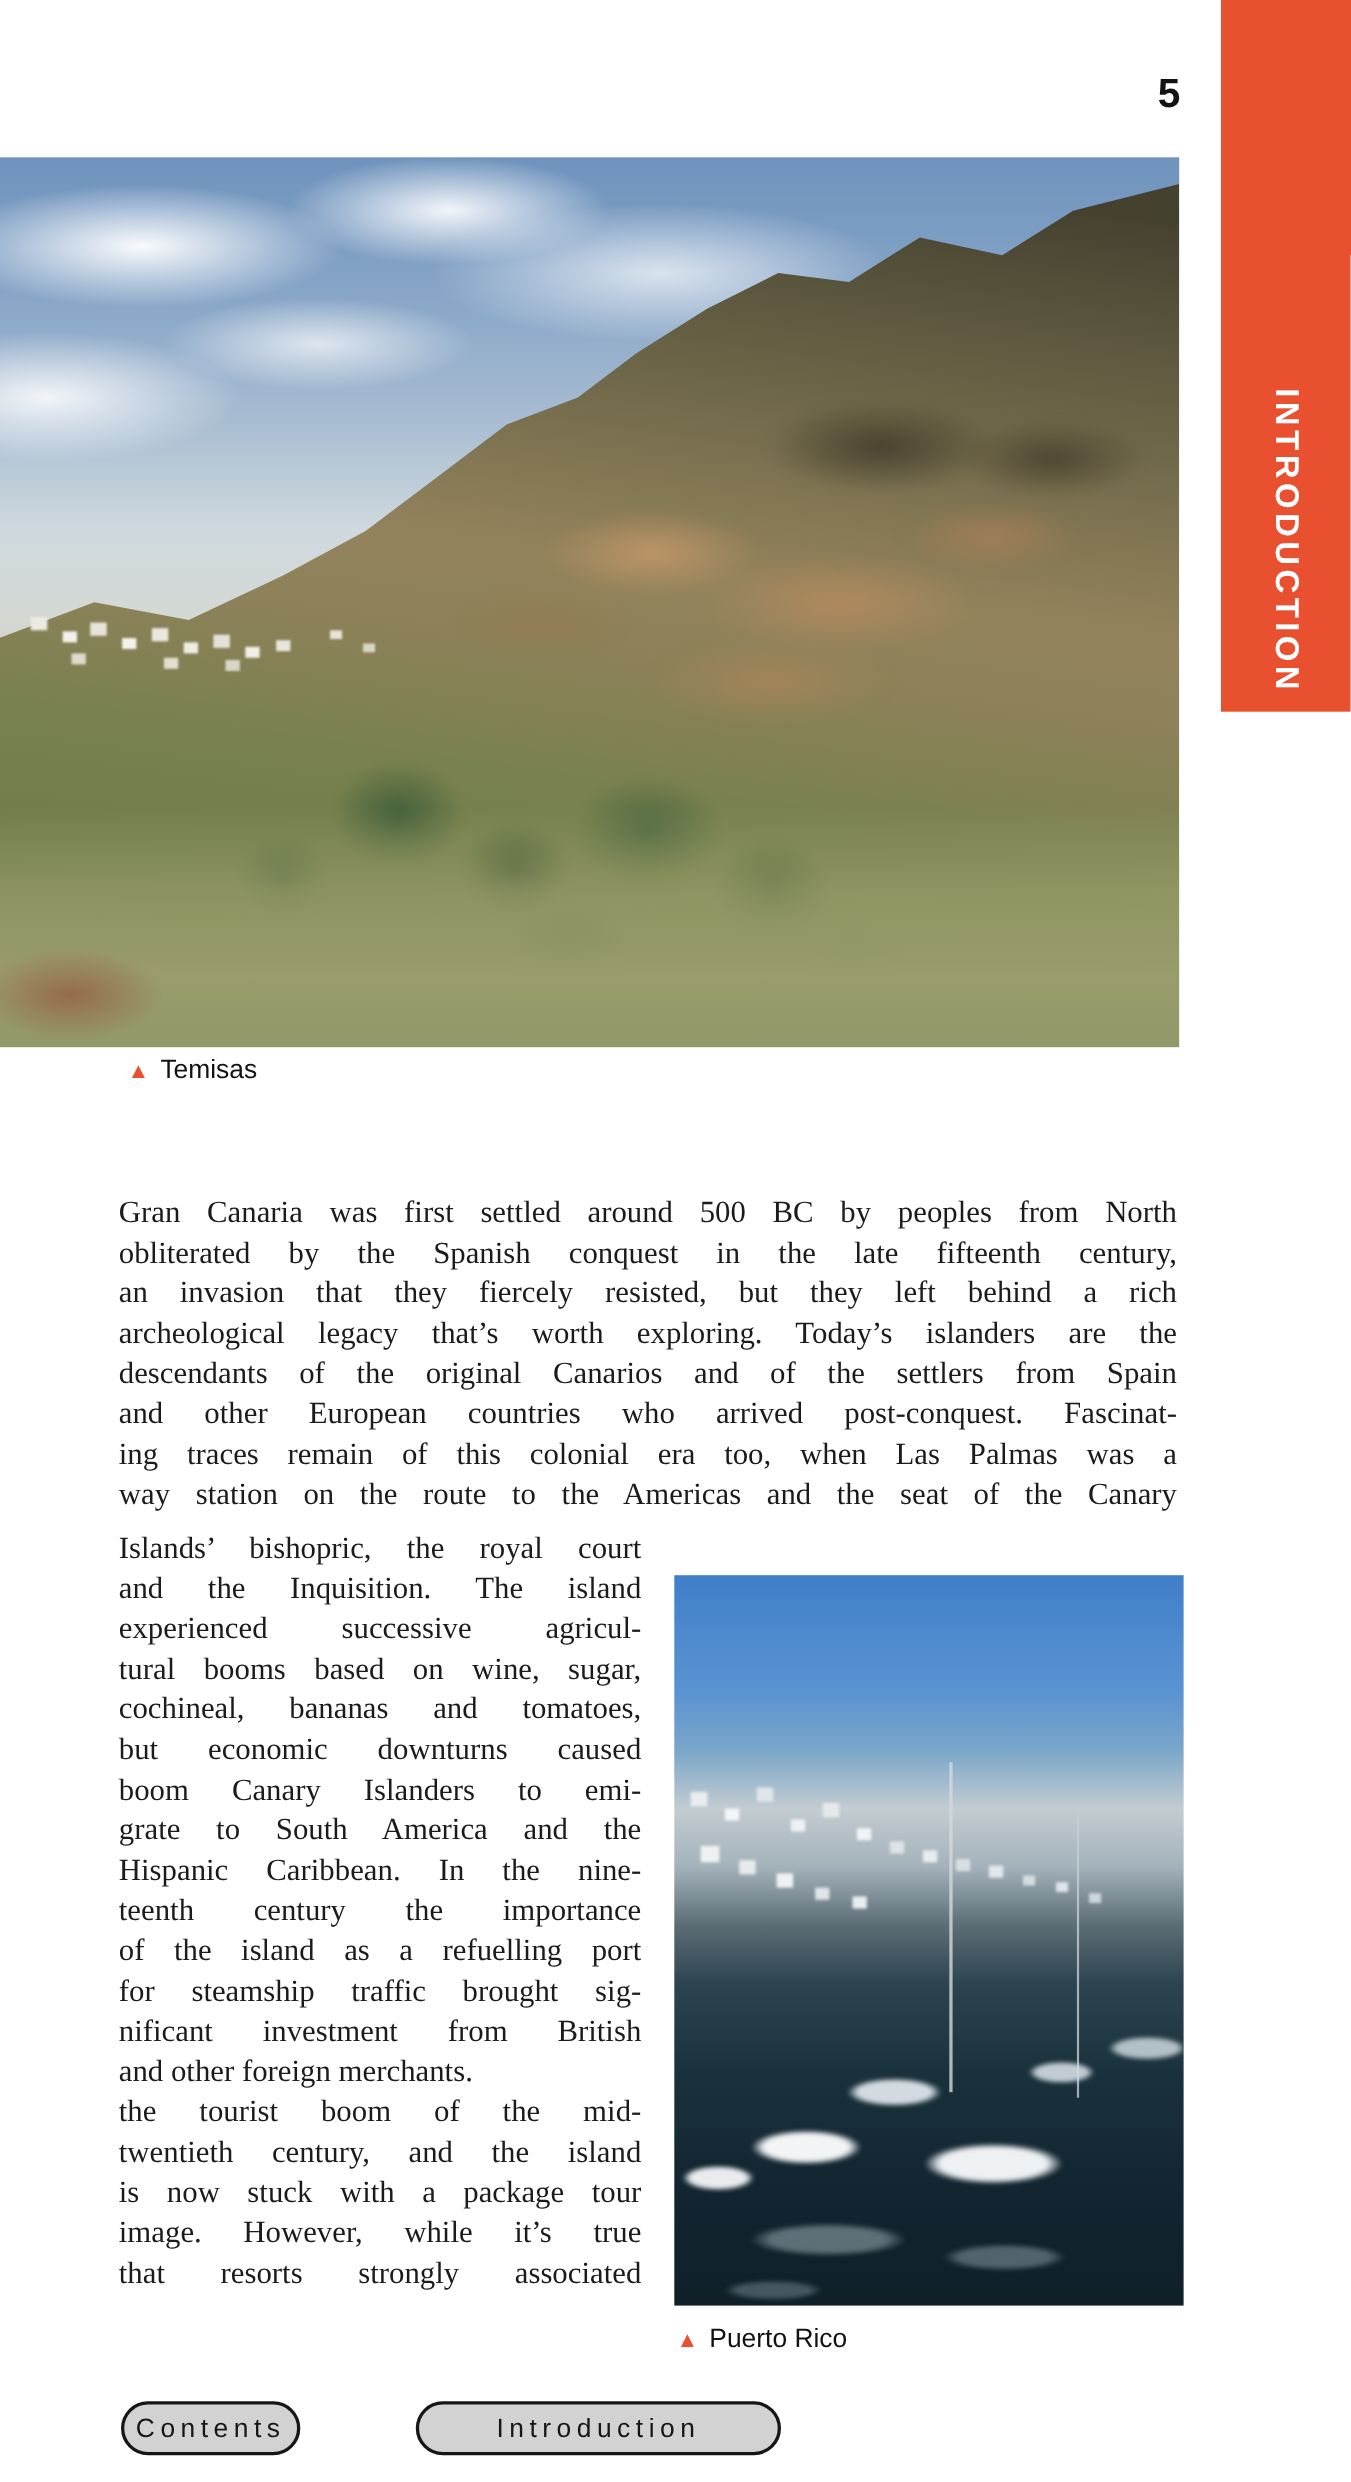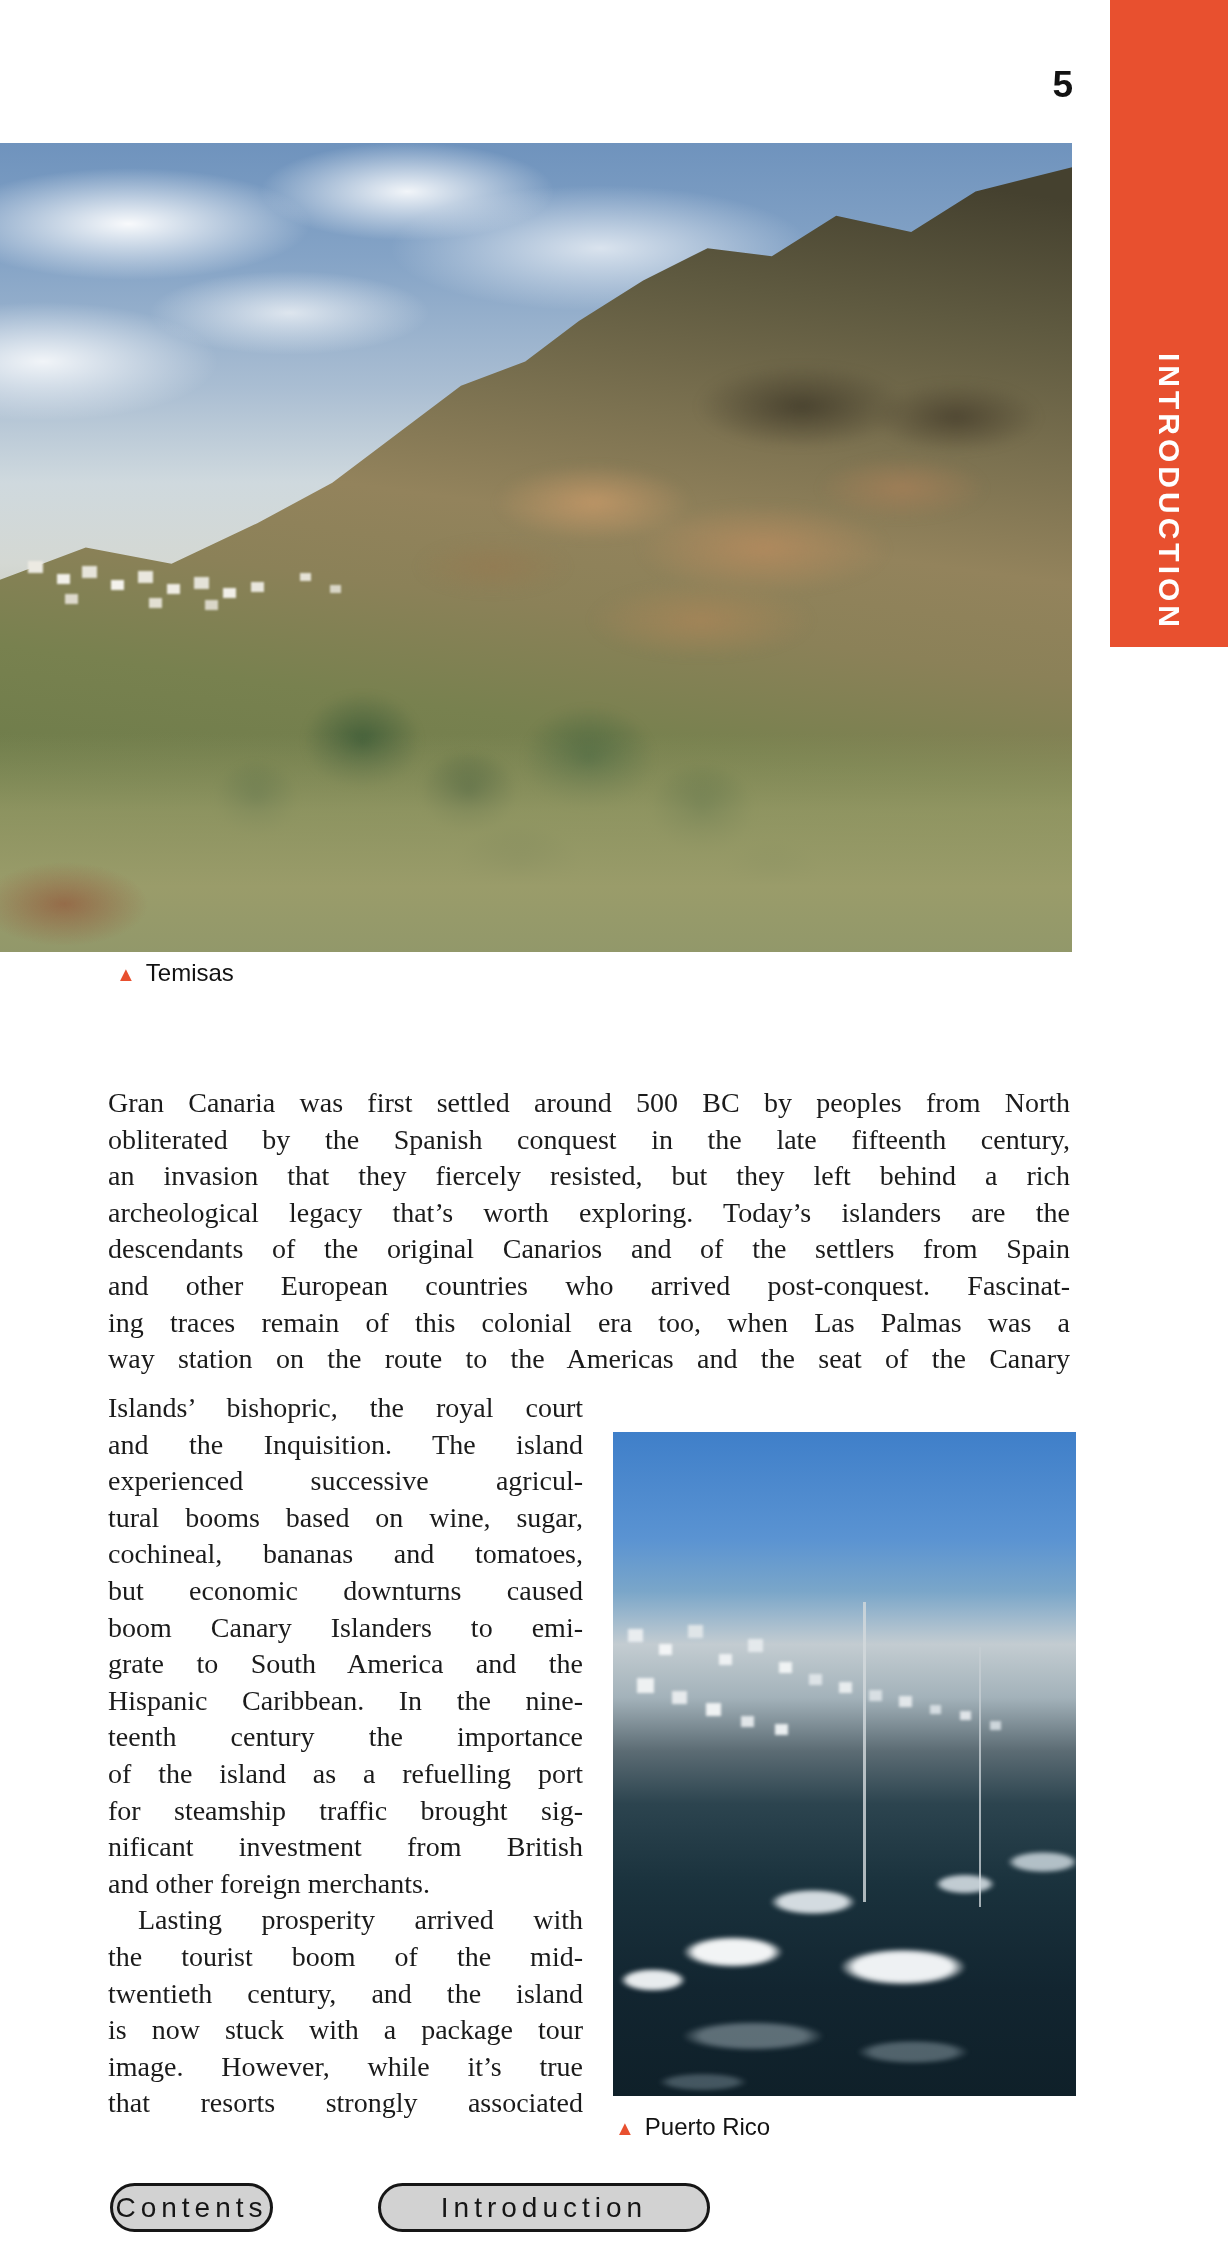--- a/index.html
+++ b/index.html
@@ -135,21 +135,21 @@
   #narrow-block{left:108px;top:1390px;width:475px;}
   .ln{text-align:justify;text-align-last:justify;height:36.6px;overflow:visible;white-space:normal;}
   .ln.left{text-align:center;text-align-last:left;font-family:Liberation Serif, serif;}
   .ln.indent{text-indent:30px;}
 
   
   .nav-btn{
     position:absolute;top:2183px;height:49px;box-sizing:border-box;
     background:#d2d2d2;border:3px solid #161616;border-radius:26px;
     display:flex;align-items:center;justify-content:center;
-    font-family:"Liberation Sans", sans-serif;font-size:28px;letter-spacing:5px;
+    font-family:"Liberation Sans", sans-serif;font-size:24px;letter-spacing:5px;
     color:#161616;cursor:pointer;
   }
   #btn-contents{left:110px;width:163px;}
   #btn-introduction{left:378px;width:332px;}
 </style>
 </head>
 <body>
 
 <div id="page">
 
@@ -190,21 +190,20 @@
     <div class="ln">cochineal, bananas and tomatoes,</div>
     <div class="ln">but economic downturns caused</div>
     <div class="ln">boom Canary Islanders to emi-</div>
     <div class="ln">grate to South America and the</div>
     <div class="ln">Hispanic Caribbean. In the nine-</div>
     <div class="ln">teenth century the importance</div>
     <div class="ln">of the island as a refuelling port</div>
     <div class="ln">for steamship traffic brought sig-</div>
     <div class="ln">nificant investment from British</div>
     <div class="ln left">and other foreign merchants.</div>
-    <div class="ln indent">Lasting prosperity arrived with</div>
     <div class="ln">the tourist boom of the mid-</div>
     <div class="ln">twentieth century, and the island</div>
     <div class="ln">is now stuck with a package tour</div>
     <div class="ln">image. However, while it’s true</div>
     <div class="ln">that resorts strongly associated</div>
   </div>
 
   <div id="photo-puerto-rico" class="photo">
     <div class="pr-buildings"></div>
     <div class="pr-masts"></div>

